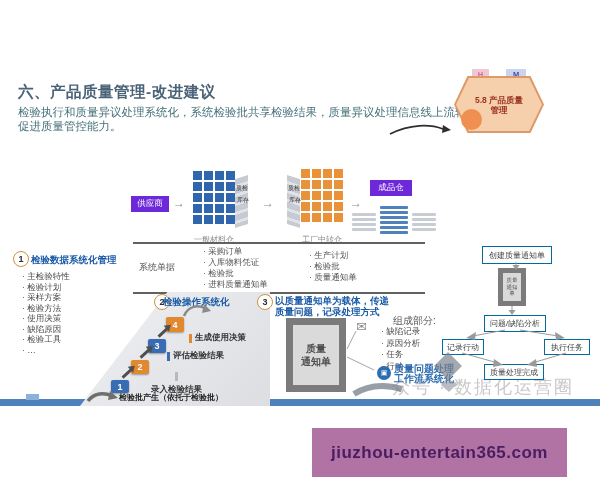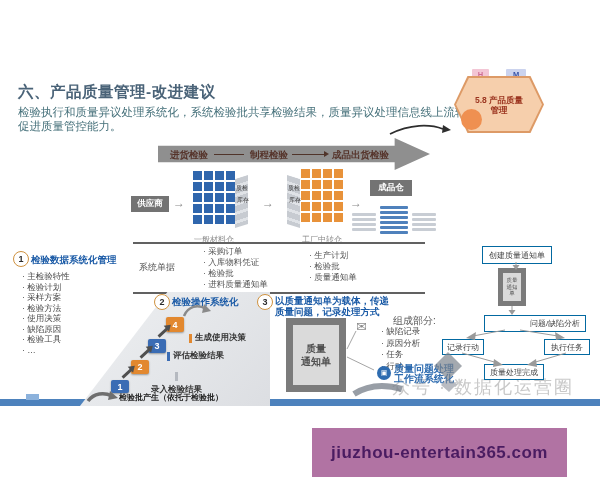--- a/index.html
+++ b/index.html
@@ -17,21 +17,21 @@
 
   
   .parrow{position:absolute;left:158px;top:138px;width:272px;height:32px;background:#8f8f8f;
           clip-path:polygon(0 24%,87% 24%,87% 0,100% 50%,87% 100%,87% 76%,0 76%);}
   .stage{position:absolute;top:11px;font-size:9.5px;font-weight:bold;color:#55332a;white-space:nowrap;}
   .hline{position:absolute;top:15.5px;height:1.5px;background:#50342a;}
   .hline.harrow::after{content:"";position:absolute;right:-5px;top:-2.7px;border-left:5px solid #50342a;
           border-top:3.5px solid transparent;border-bottom:3.5px solid transparent;}
 
   
-  .dark-box{position:absolute;background:#737373;color:#fff;font-size:8.5px;font-weight:bold;
+  .dark-box{position:absolute;background:#6d28d9;color:#fff;font-size:8.5px;font-weight:normal;
             display:flex;align-items:center;justify-content:center;text-align:right;}
   .flow-arr{position:absolute;color:#8a8a8a;font-size:12px;line-height:12px;}
   .wh-grid{position:absolute;display:grid;grid-template-columns:repeat(4,1fr);gap:2px;}
   .wh-grid i{display:block;background:var(--c);height:9px;}
   .wface{position:absolute;background:repeating-linear-gradient(180deg,#c7cbd1 0 6px,#e0e3e7 6px 9px);}
   .vtag{position:absolute;font-size:6px;line-height:7px;color:#3a3a3a;white-space:nowrap;}
   .wh-label{position:absolute;font-size:8px;color:#8a8a8a;text-align:center;white-space:nowrap;}
   .stack{position:absolute;display:flex;flex-direction:column;gap:2px;}
   .stack i{display:block;height:3px;border-radius:1px;background:var(--c);}
 
@@ -92,27 +92,20 @@
   <div class="abs hex" style="left:454px;top:76px;width:90px;height:57px;background:#dd9a66;">
     <div class="abs hex" style="left:2px;top:2px;width:86px;height:53px;background:#f6cfac;
          display:flex;flex-direction:column;align-items:center;justify-content:center;
          font-size:8.5px;font-weight:bold;color:#9c3620;line-height:10px;">
       <span>5.8 产品质量</span>
       <span>管理</span>
     </div>
   </div>
   <div class="abs" style="left:461px;top:109px;width:21px;height:21px;border-radius:50%;background:#ef9051;"></div>
 
-  <div class="parrow">
-    <span class="stage" style="left:12px;">进货检验</span>
-    <span class="hline" style="left:56px;width:30px;"></span>
-    <span class="stage" style="left:92px;">制程检验</span>
-    <span class="hline harrow" style="left:134px;width:32px;"></span>
-    <span class="stage" style="left:174px;">成品出货检验</span>
-  </div>
 
   <div class="dark-box" style="left:131px;top:196px;width:38px;height:16px;">供应商</div>
   <span class="flow-arr" style="left:173px;top:197px;">→</span>
 
   <div class="wh-grid" style="left:193px;top:171px;width:42px;--c:#2f66ad;">
       <i></i>
       <i></i>
       <i></i>
       <i></i>
       <i></i>
@@ -216,21 +209,21 @@
     <li>缺陷原因</li>
     <li>检验工具</li>
     <li>…</li>
   </ul>
 
   <div class="bottom-bar"></div>
   <div class="bar-chip"></div>
 
   <div class="stair-bg"></div>
   <div class="sec-circ" style="left:154px;top:294px;">2</div>
-  <div class="sec-title" style="left:172px;top:296px;">检验操作系统化</div>
+  <div class="sec-title" style="left:163px;top:296px;">检验操作系统化</div>
 
   <div class="step-box orange" style="left:166px;top:317px;width:18px;height:15px;">4</div>
   <div class="step-label" style="left:189px;top:332px;">
     <span class="tick" style="background:#e2882f;"></span>
     <span>生成使用决策</span>
   </div>
   <div class="sarr" style="left:157px;top:331px;"></div>
 
   <div class="step-box blue" style="left:148px;top:339px;width:18px;height:14px;">3</div>
   <div class="step-label" style="left:167px;top:350px;">
@@ -281,21 +274,21 @@
   </div>
 
   <div class="flow-node" style="left:482px;top:246px;width:68px;height:16px;">创建质量通知单</div>
   <div class="frame-outer" style="left:498px;top:268px;width:28px;height:38px;">
     <div class="frame-inner" style="left:5px;top:5px;width:18px;height:28px;font-size:5.5px;line-height:6.5px;color:#555;">
       <span>质量</span>
       <span>通知</span>
       <span>单</span>
     </div>
   </div>
-  <div class="flow-node" style="left:484px;top:315px;width:60px;height:15px;padding-left:40px;">问题/缺陷分析</div>
+  <div class="flow-node" style="left:484px;top:315px;width:60px;height:15px;">问题/缺陷分析</div>
   <div class="flow-node" style="left:442px;top:339px;width:40px;height:14px;">记录行动</div>
   <div class="flow-node" style="left:544px;top:339px;width:44px;height:14px;">执行任务</div>
   <div class="flow-node" style="left:484px;top:364px;width:58px;height:14px;">质量处理完成</div>
 
   <svg class="overlay" width="600" height="480" viewBox="0 0 600 480">
 
     <path d="M390,134 C410,124 430,124 443,129" stroke="#2e2e2e" stroke-width="1.8" fill="none"></path>
     <polygon points="443,125 451,130 442,133" fill="#2e2e2e"></polygon>
 
     <path d="M184,316 C188,306 198,304 206,309" stroke="#8a8a8a" stroke-width="2.5" fill="none"></path>

